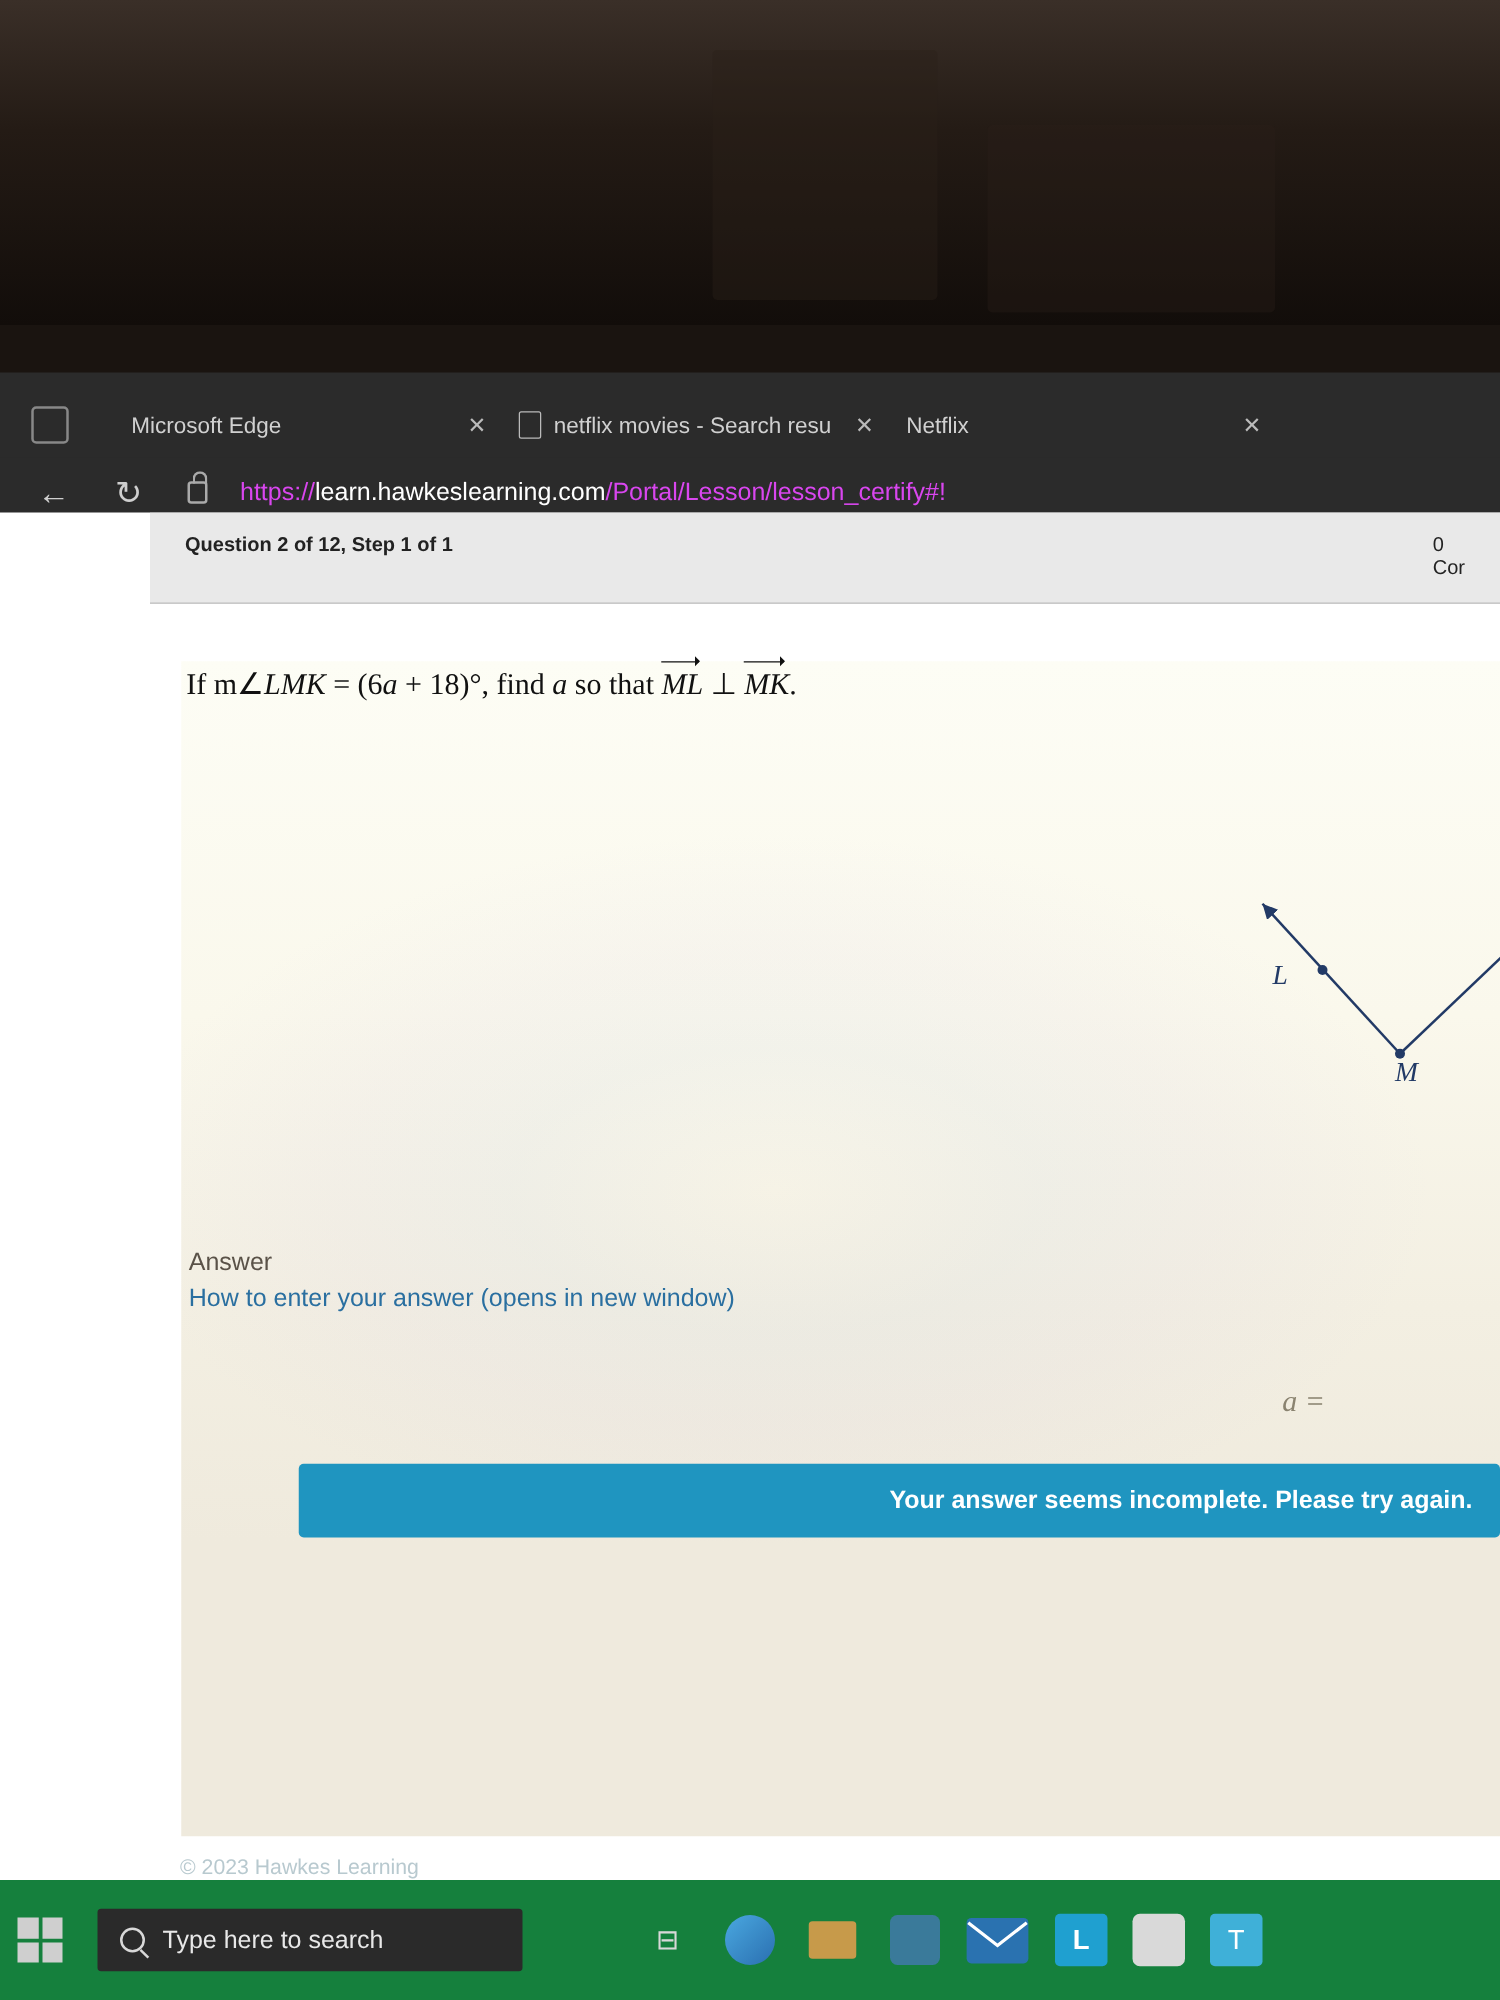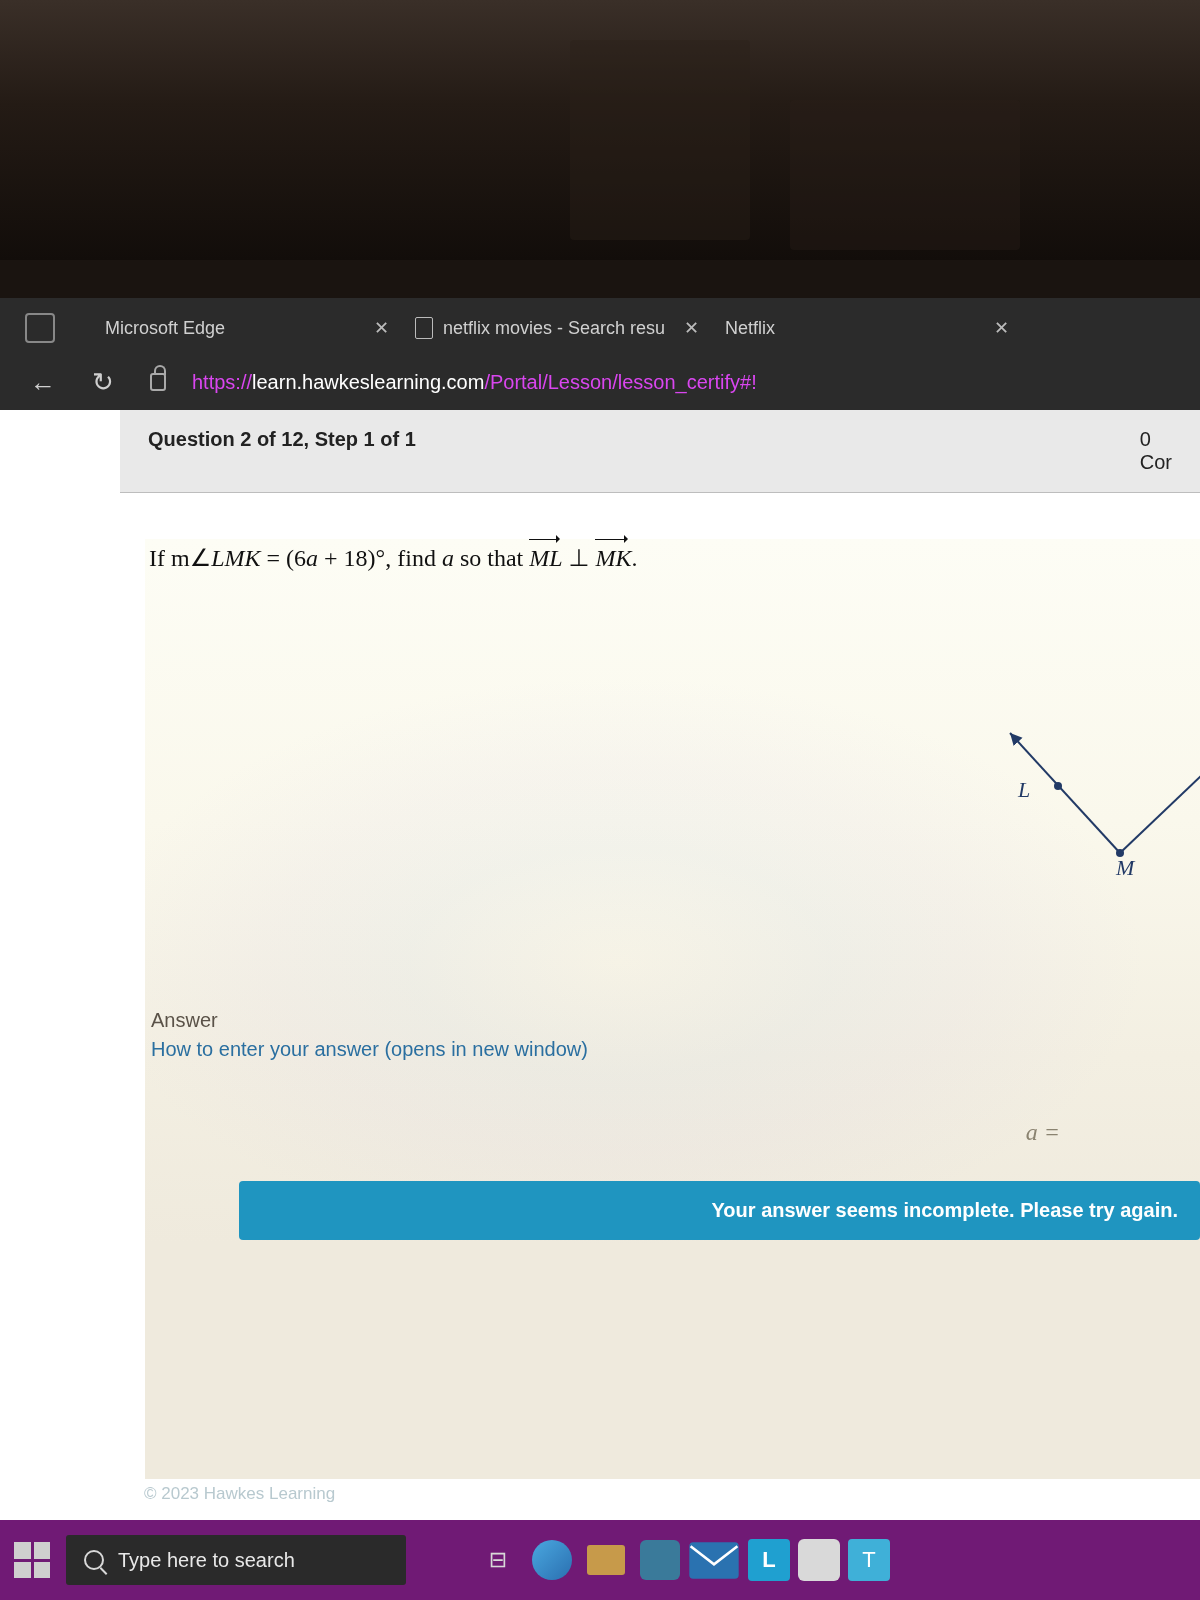--- a/index.html
+++ b/index.html
@@ -24,21 +24,21 @@
     border-radius: 4px;
   }
   .photo-bg::before { left: 570px; top: 40px; width: 180px; height: 200px; opacity:.4; }
   .photo-bg::after  { left: 790px; top: 100px; width: 230px; height: 150px; opacity:.35; }
 
   
   .browser {
     position: absolute;
     top: 298px; left: 0; right: 0;
     background: #2b2b2b;
-    padding-top: 4px;
+    padding-top: 16px;
   }
   .tabstrip {
     display: flex;
     align-items: center;
     height: 52px;
     padding-left: 25px;
     color: #d0d0d0;
     font-size: 18px;
   }
   .tab-icon {
@@ -104,21 +104,21 @@
     background: #fff;
     overflow: hidden;
   }
   .qbar {
     background: #e9e9e9;
     border-bottom: 1px solid #bdbdbd;
     padding: 18px 28px;
     display: flex;
     justify-content: space-between;
     color: #222;
-    font-size: 20px;
+    font-size: 16px;
     font-weight: 700;
     margin-left: 120px;
   }
   .qbar .right { font-weight: 400; color:#222; }
   .content {
     margin: 46px 0 0 145px;
     padding-right: 20px;
     position: relative;
     height: 940px;
     background:
@@ -184,24 +184,24 @@
     text-align: right;
   }
 
   .copyright {
     position:absolute; left:144px; bottom:16px;
     color:#b8c9cf; font-size:17px;
   }
 
   
   .taskbar {
-    position:absolute; left:0; right:0; bottom:0; height:80px;
-    background:#701a75;
+    position:absolute; left:0; right:0; bottom:0; height:96px;
+    background:#15803d;
     display:flex; align-items:center;
-    padding:0 14px; gap:8px;
+    padding:0 14px; gap:20px;
   }
   .win-ic {
     width:36px; height:36px; color:#cfcfcf;
     display:grid; grid-template-columns:1fr 1fr; grid-template-rows:1fr 1fr; gap:3px;
     margin-right:8px;
   }
   .win-ic span { background:#cfcfcf; }
   .search {
     display:flex; align-items:center; gap:14px;
     background:#2a2a2a; border-radius:3px;

